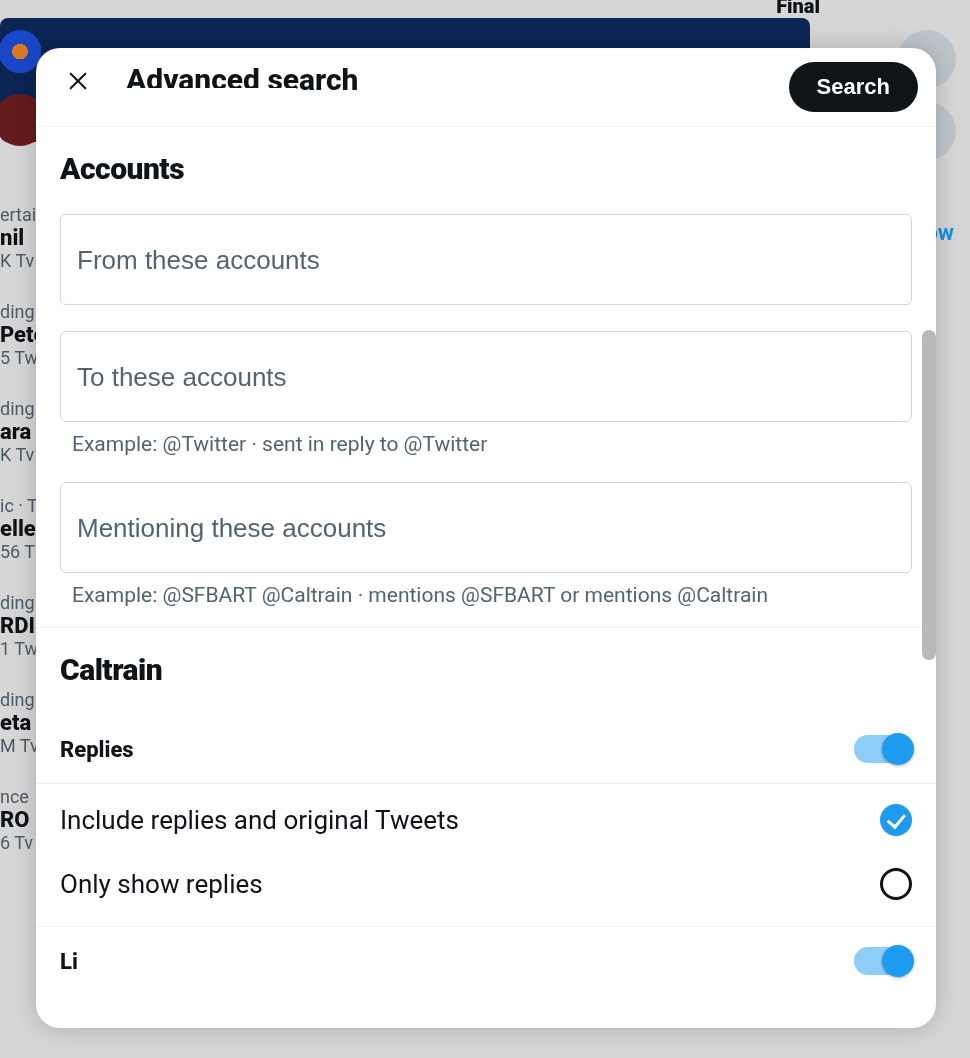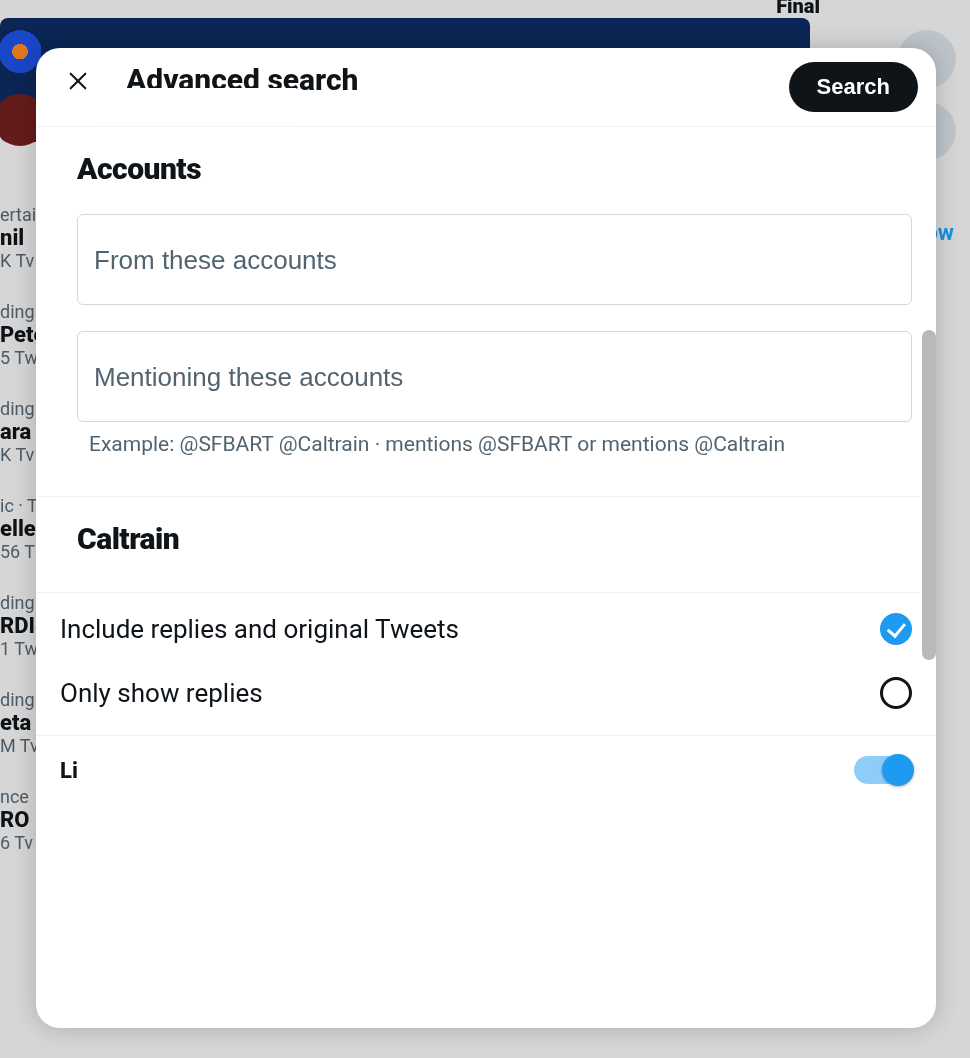--- a/index.html
+++ b/index.html
@@ -58,25 +58,25 @@
     position:absolute; left:60px; bottom:-4px; width:200px; height:42px;
     background:linear-gradient(#fff 40%, rgba(255,255,255,0));
   }
 
   .modal-body {
     flex:1; overflow-y:auto; overflow-x:hidden;
     padding: 0;
   }
 
   .section-divider { border-top:1px solid #eff3f4; }
-  .section { padding: 24px 24px 20px 41px; }
+  .section { padding: 24px 24px 20px 24px; }
   .section-title { font-size:30px; font-weight:900; color:#0f1419; margin-bottom:28px; letter-spacing:-0.5px;}
 
   .field-group { margin-bottom:26px; }
-  .field-group:last-child{ margin-bottom:20px;}
+  .field-group:last-child{ margin-bottom:0;}
   .field-input {
     width:100%;
     border:1px solid #cfd9de;
     border-radius:6px;
     padding: 30px 16px 28px 16px;
     font-size:26px;
     color:#0f1419;
     background:#fff;
   }
   .field-input::placeholder { color:#536471; }
@@ -204,33 +204,45 @@
 
     <div class="section-divider"></div>
 
     <div class="section">
       <div class="section-title">Accounts</div>
 
       <div class="field-group">
         <input class="field-input" type="text" placeholder="From these accounts" style="">
       </div>
 
+      <div class="field-group">
+        <input class="field-input" type="text" placeholder="To these accounts" style="">
+        <div class="field-help">Example: @Twitter · sent in reply to @Twitter</div>
+      </div>
 
       <div class="field-group">
         <input class="field-input" type="text" placeholder="Mentioning these accounts" style="">
         <div class="field-help">Example: @SFBART @Caltrain · mentions @SFBART or mentions @Caltrain</div>
       </div>
     </div>
 
     <div class="section-divider"></div>
 
     <div class="section" style="padding-bottom:4px;">
       <div class="section-title">Caltrain</div>
     </div>
 
+    <div class="filter-row bold">
+      <div class="filter-label">Replies</div>
+      <div class="filter-control">
+        <div class="toggle">
+          <div class="knob"></div>
+        </div>
+      </div>
+    </div>
 
     <div class="sub-divider"></div>
 
     <div class="filter-row">
       <div class="filter-label">Include replies and original Tweets</div>
       <div class="filter-control">
         <div class="radio checked"></div>
       </div>
     </div>
 

